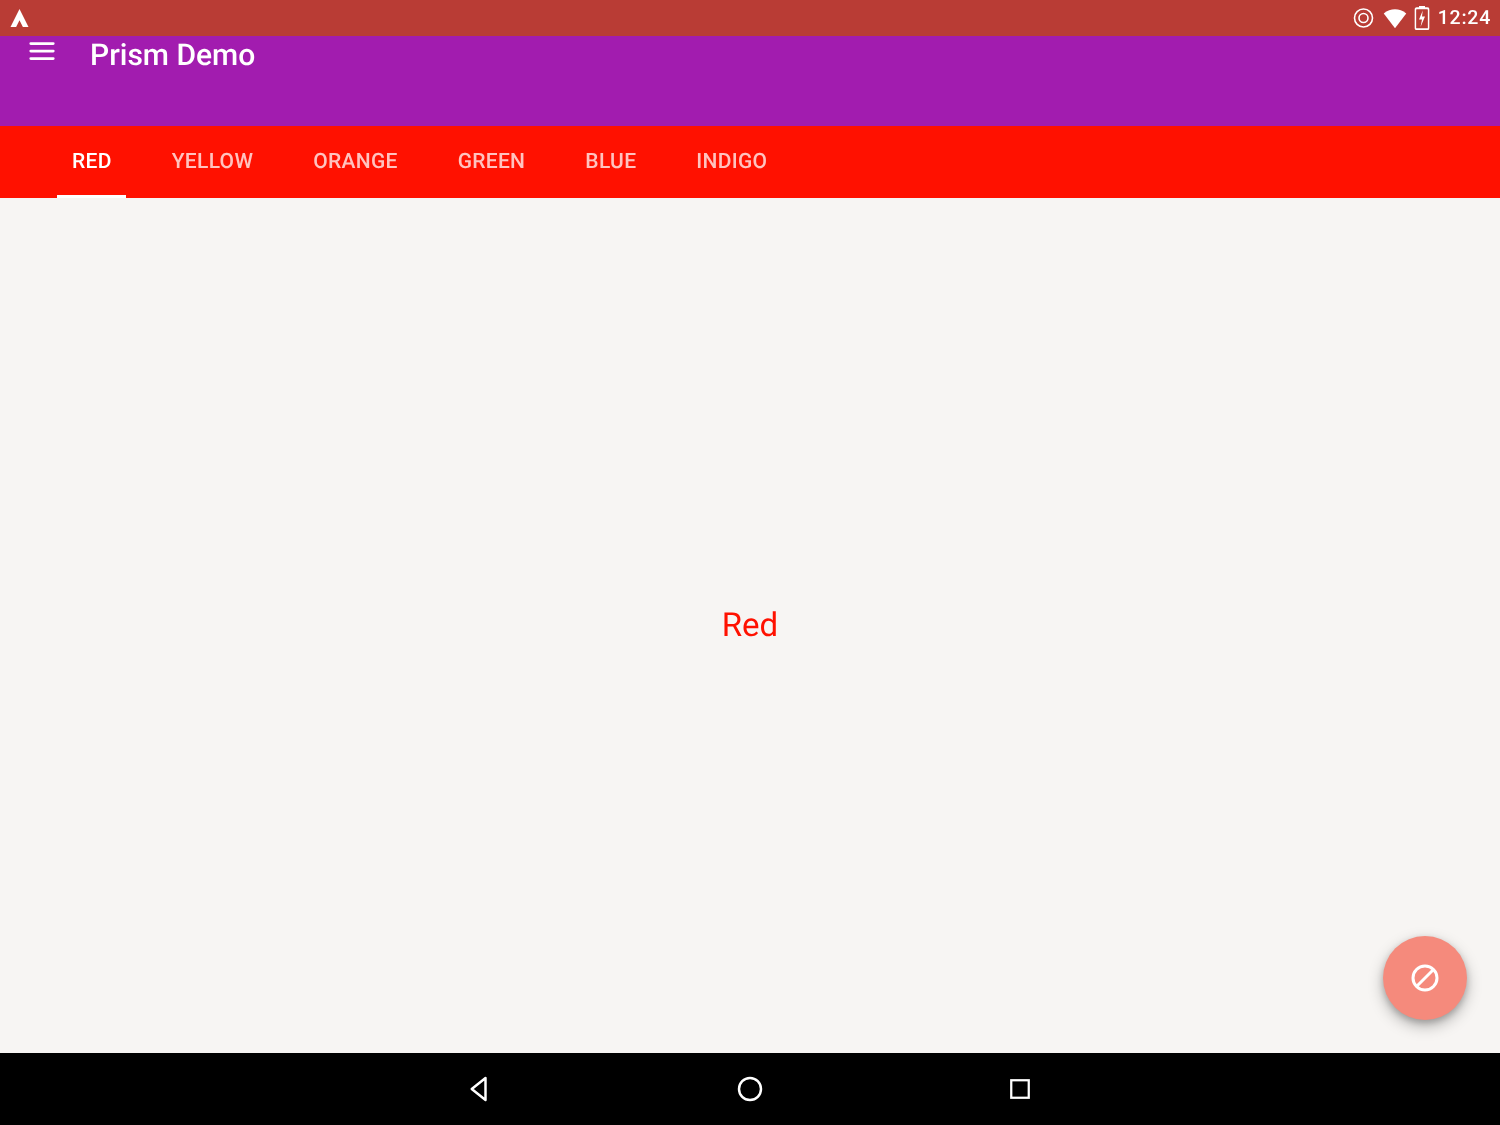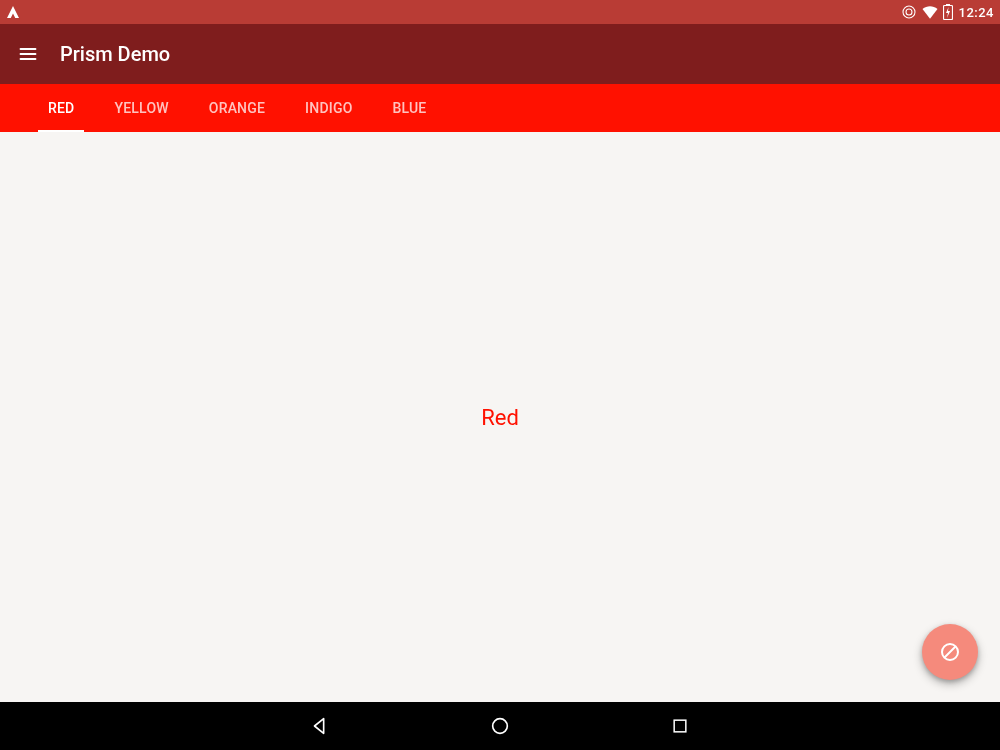--- a/index.html
+++ b/index.html
@@ -17,23 +17,22 @@
       padding: 0 6px 0 4px;
     }
     .status-left { display: flex; align-items: center; }
     .status-spacer { flex: 1; }
     .status-right { display: flex; align-items: center; gap: 4px; }
     .status-time { font-weight: 500; letter-spacing: 0.5px; margin-left: 2px; }
 
     
     .app-bar {
       height: 60px;
-      background: #7f1d1d;
-      display: flex;
-      align-items: center;
+      background: #a21caf;
+      display: flex;
       padding: 0 18px;
       gap: 22px;
       color: #ffffff;
     }
     .app-bar-title {
       font-size: 20px;
       font-weight: 500;
     }
     .hamburger { cursor: pointer; }
 
@@ -159,24 +158,27 @@
   <div class="tab active">
       <span>RED</span>
     </div>
   <div class="tab">
       <span>YELLOW</span>
     </div>
   <div class="tab">
       <span>ORANGE</span>
     </div>
   <div class="tab">
+      <span>GREEN</span>
+    </div>
+  <div class="tab">
+      <span>BLUE</span>
+    </div>
+  <div class="tab">
       <span>INDIGO</span>
-    </div>
-  <div class="tab">
-      <span>BLUE</span>
     </div>
 </div>
 
 <div class="content">
   <div class="content-label">Red</div>
 
   <div class="fab">
     <span>
       <svg width="24" height="24" viewBox="0 0 24 24">
           <circle cx="12" cy="12" r="8" fill="none" stroke="#ffffff" stroke-width="2"></circle>

